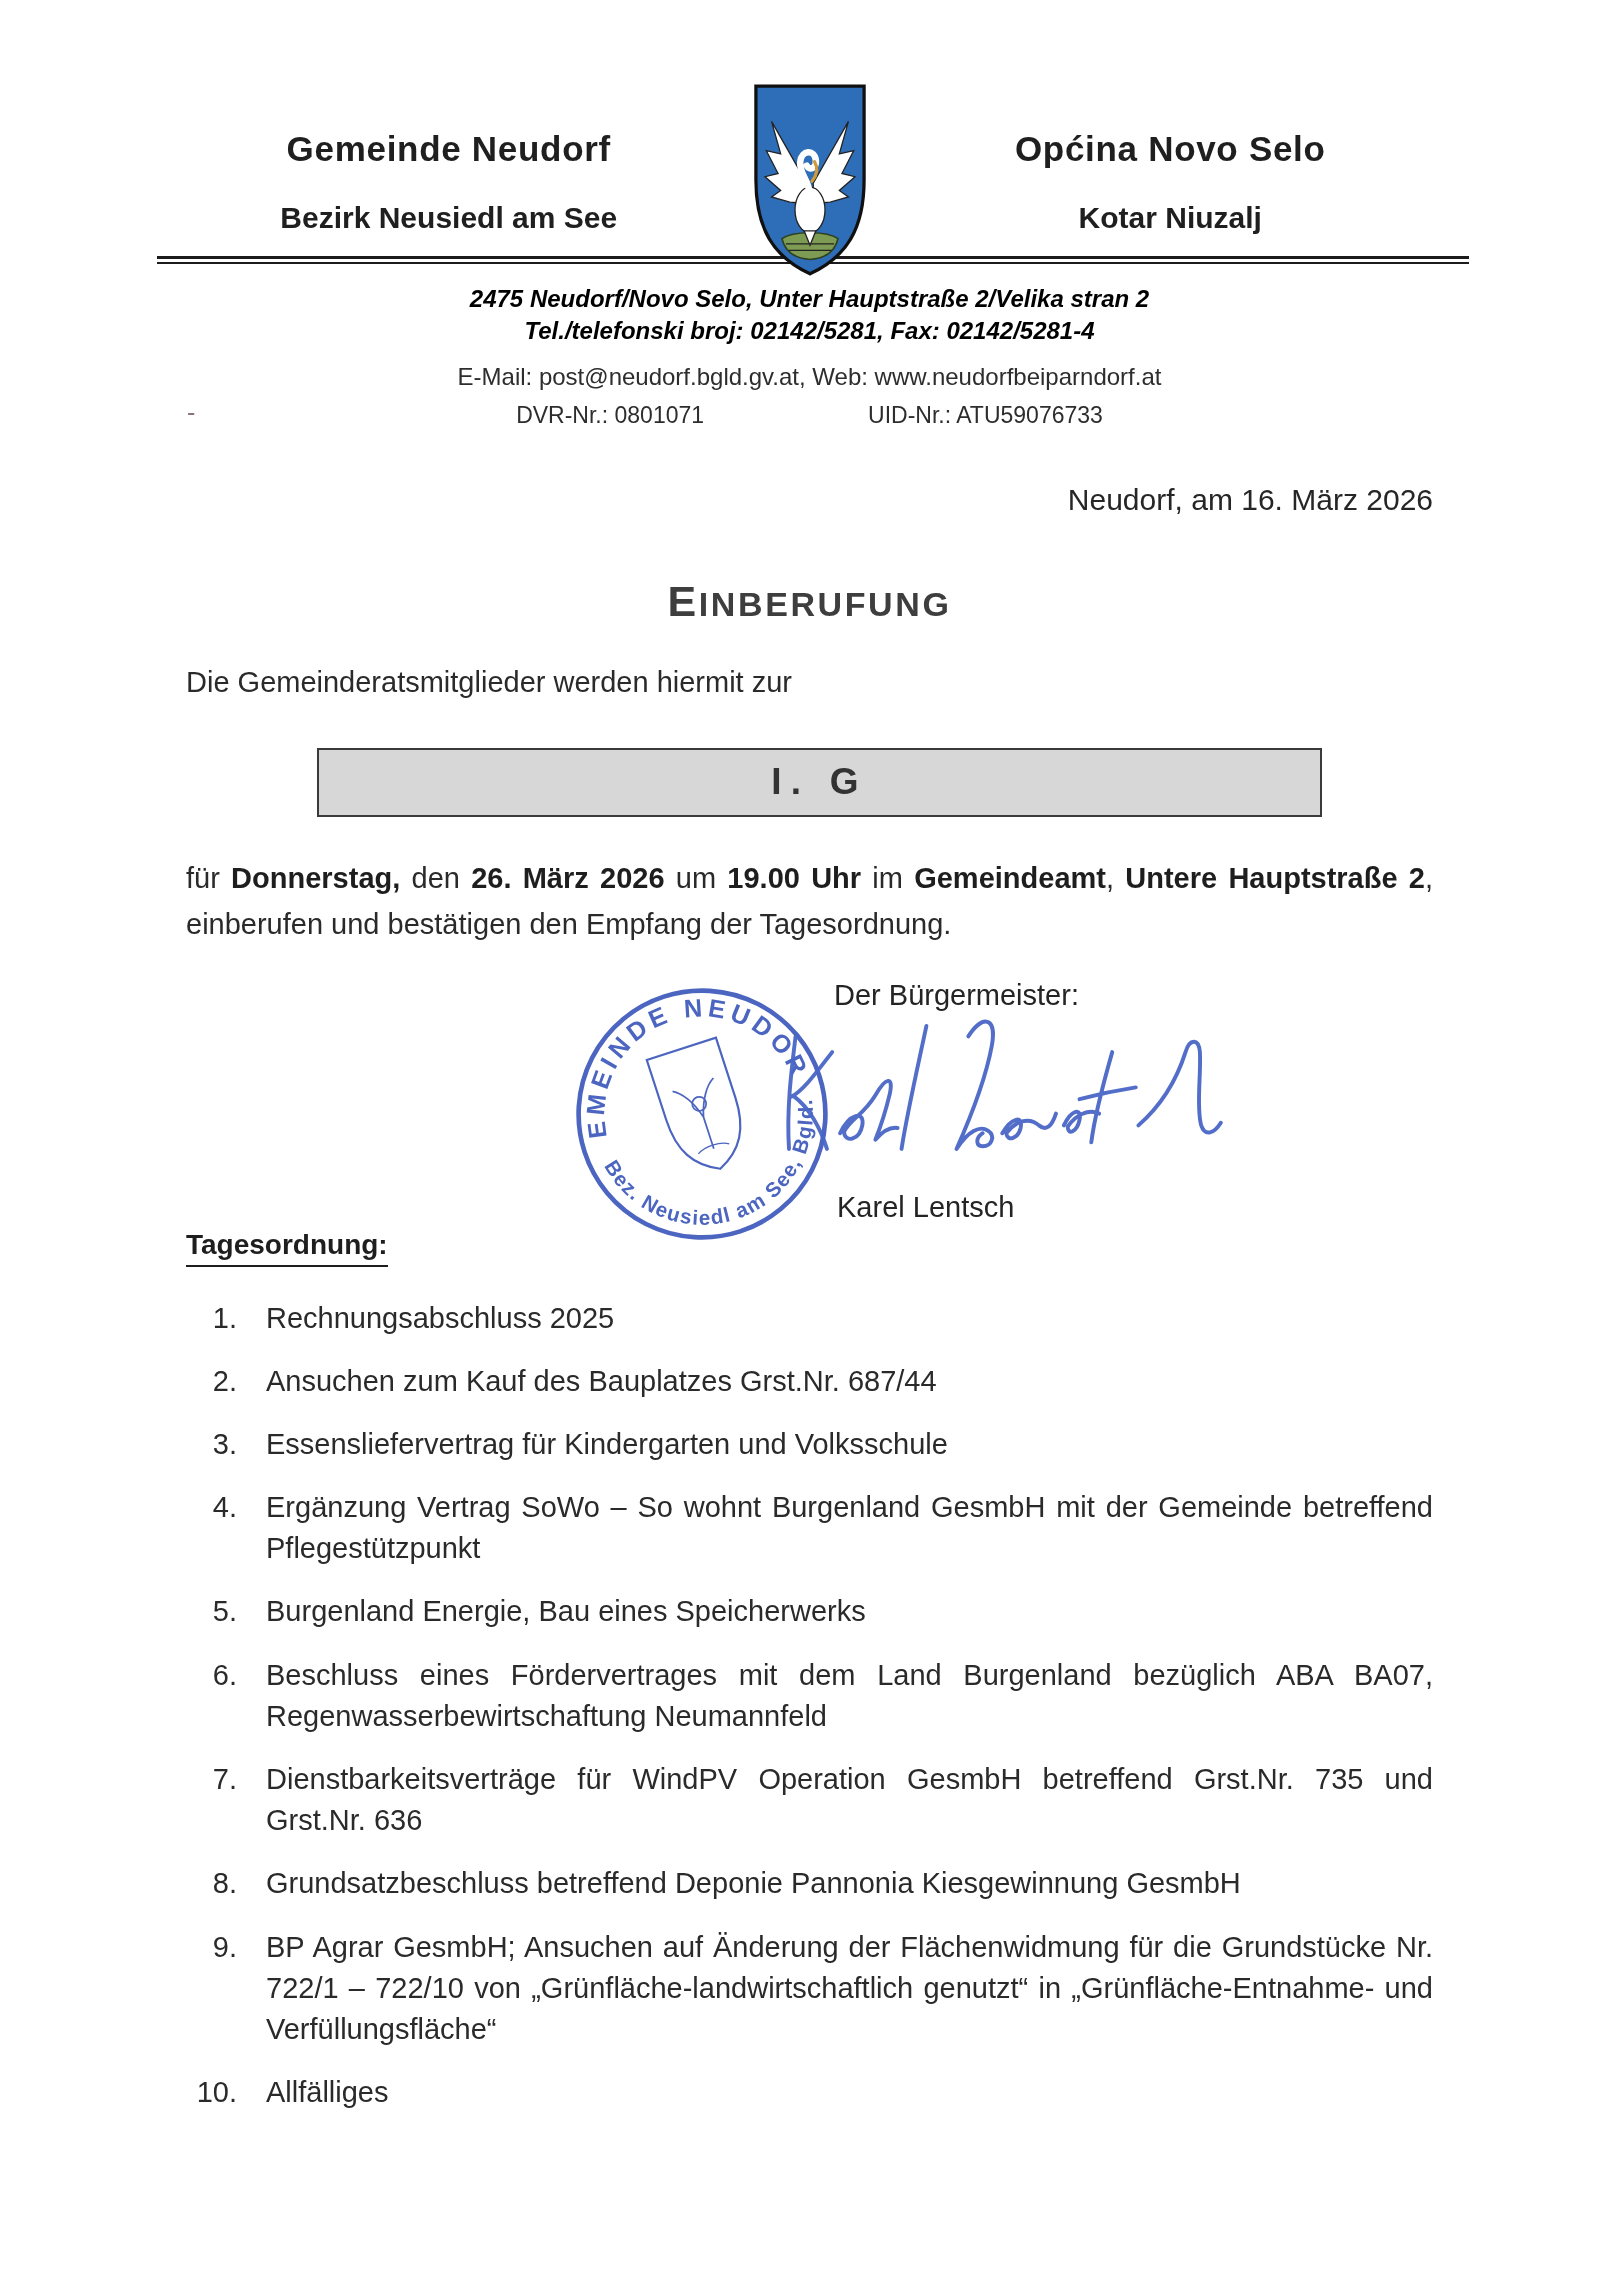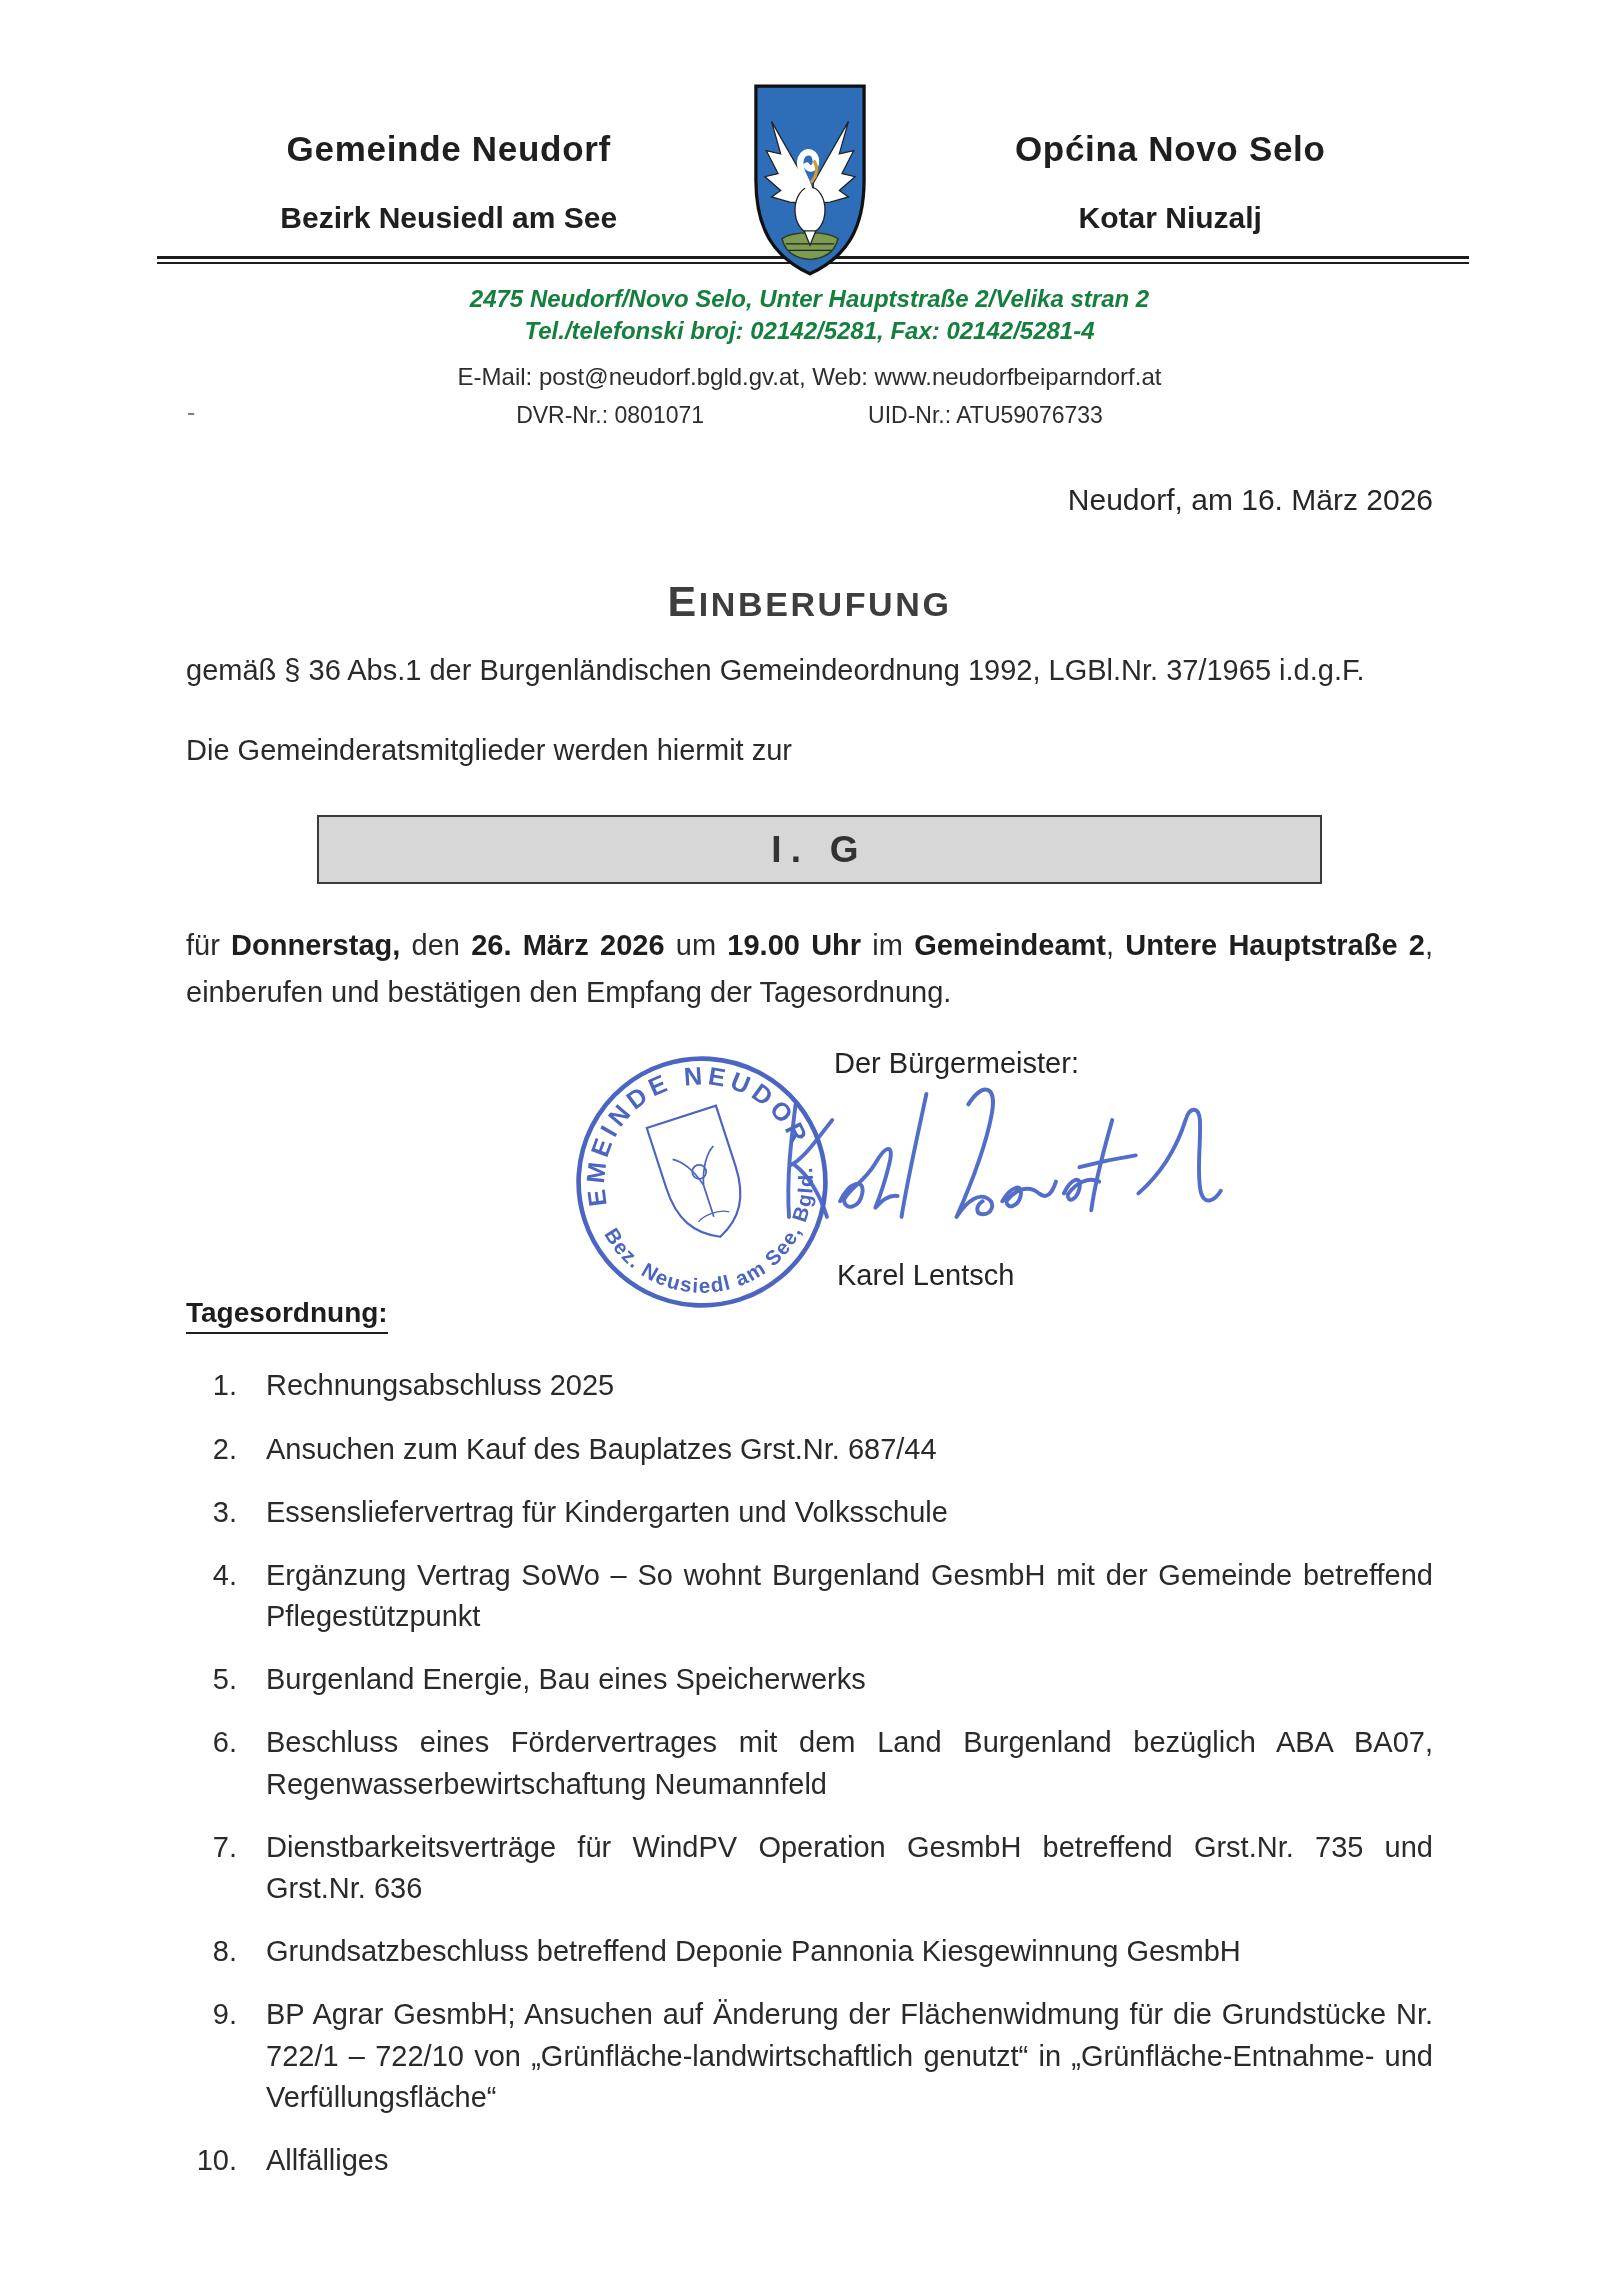--- a/index.html
+++ b/index.html
@@ -18,21 +18,21 @@
   .letterhead{position:relative; margin-top:79px; height:196px;}
   .lh-rule{position:absolute; left:-29.4px; width:1312px; top:177px; height:3.3px;
     border-top:3.9px solid var(--rule-black); border-bottom:2px solid var(--rule-black);}
   .crest{position:absolute; left:50%; transform:translateX(-50%); top:3.3px; z-index:2;}
   .org-row{display:flex; position:relative; z-index:1;}
   .org-col{flex:1 1 0; text-align:center;}
   .org-gap{width:196px;}
   .org-name{font-size:35px; font-weight:700; letter-spacing:0.7px; margin-top:49px; line-height:1.2; color:#1f1f1f;}
   .district{font-size:30px; font-weight:700; margin-top:30px; line-height:1.2; color:#1f1f1f;}
   
-  .addr-line{ text-align:center; font-size:24px; font-weight:700; font-style:italic; line-height:1.32; color:#15803d;}
+  .addr-line{ text-align:center; font-size:24px; font-weight:700; font-style:italic; line-height:1.32; color:#000000;}
   .addr-line.first{margin-top:7.9px;}
   .email-line{text-align:center; font-size:24px; margin-top:17px; color:#2d2d2d;}
   .reg-row{display:flex; justify-content:center; gap:164px; font-size:23px; margin-top:10.5px; color:#2d2d2d;}
   .margin-mark{position:absolute; left:187px; top:398px; font-size:25px; color:#8a7474;}
   
   .dateline{text-align:right; font-size:30px; margin-top:54px; color:#262626;}
   .doc-title{text-align:center; margin-top:60px; font-weight:700; color:#3e3e3e; letter-spacing:2.6px;}
   .doc-title .t-init{font-size:43px;}
   .doc-title .t-rest{font-size:34px;}
   .para{font-size:29px; line-height:1.58; text-align:justify; margin:0;}
@@ -111,21 +111,20 @@
   <div class="reg-row">
     <span>DVR-Nr.: 0801071</span>
     <span>UID-Nr.: ATU59076733</span>
   </div>
   <div class="margin-mark">-</div>
 
   <div class="dateline">Neudorf, am 16. März 2026</div>
 
   <div class="doc-title"><span class="t-init">E</span><span class="t-rest">INBERUFUNG</span></div>
 
-  <p class="para legal">gemäß § 36 Abs.1 der Burgenländischen Gemeindeordnung 1992, LGBl.Nr. 37/1965 i.d.g.F.</p>
 
   <p class="para intro">Die Gemeinderatsmitglieder werden hiermit zur</p>
 
   <div class="session-box">
       <span class="s-init">I. G</span>
     </div>
 
   <p class="para schedule"><span>für </span><b>Donnerstag,</b><span> den </span><b>26. März 2026</b><span> um </span><b>19.00 Uhr</b><span> im </span><b>Gemeindeamt</b><span>, </span><b>Untere Hauptstraße 2</b><span>, einberufen und bestätigen den Empfang der Tagesordnung.</span></p>
 
   <div class="sig-area">

